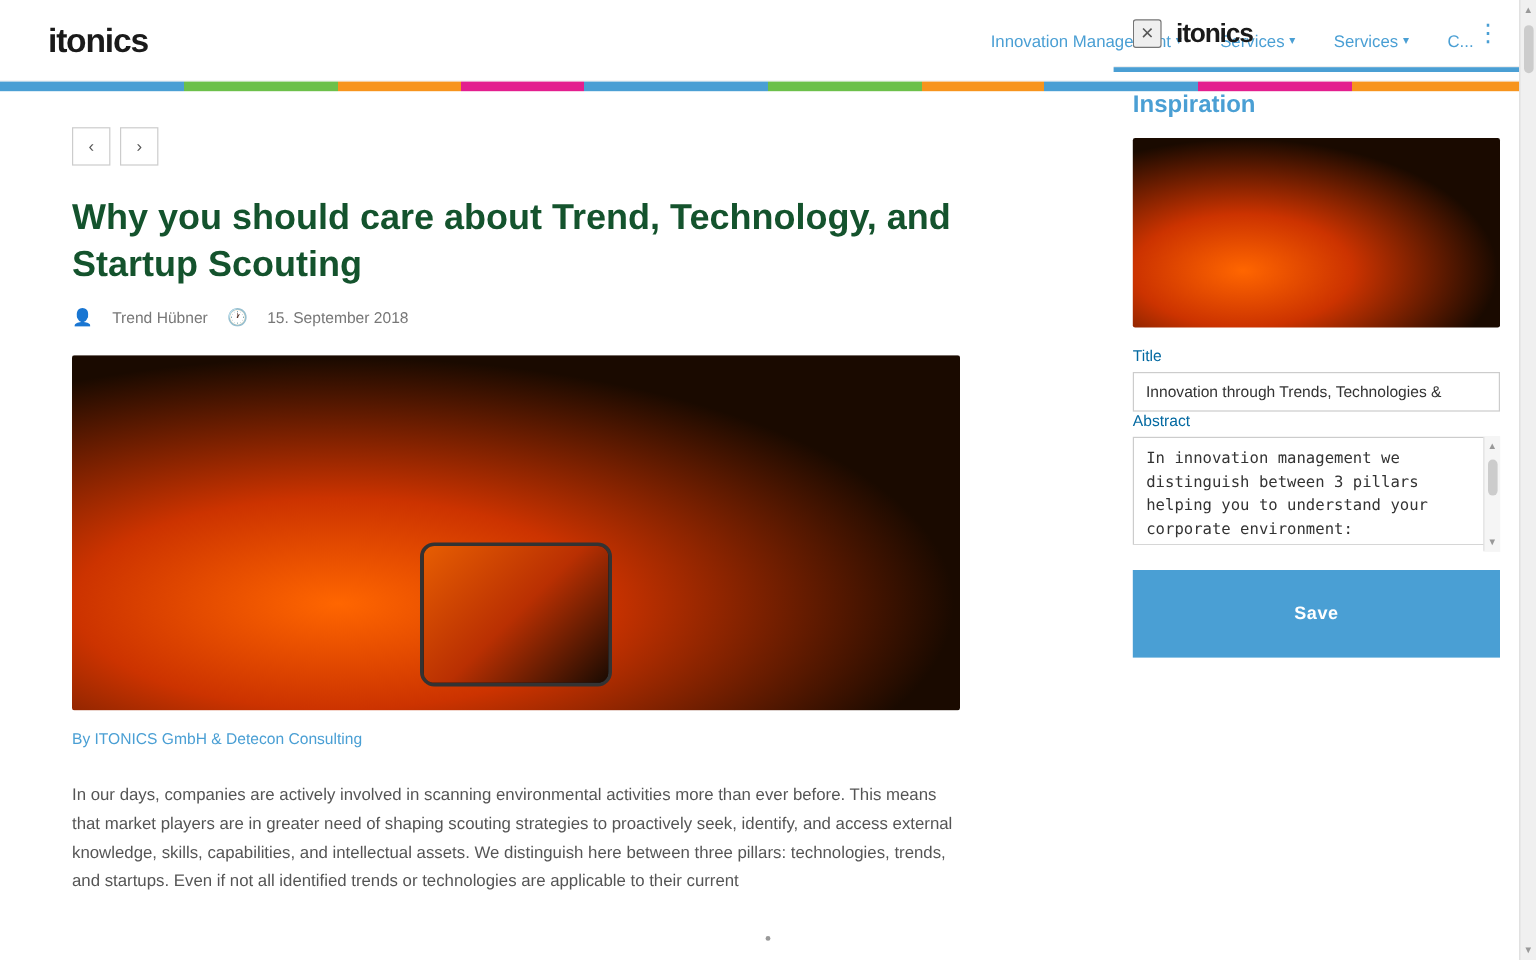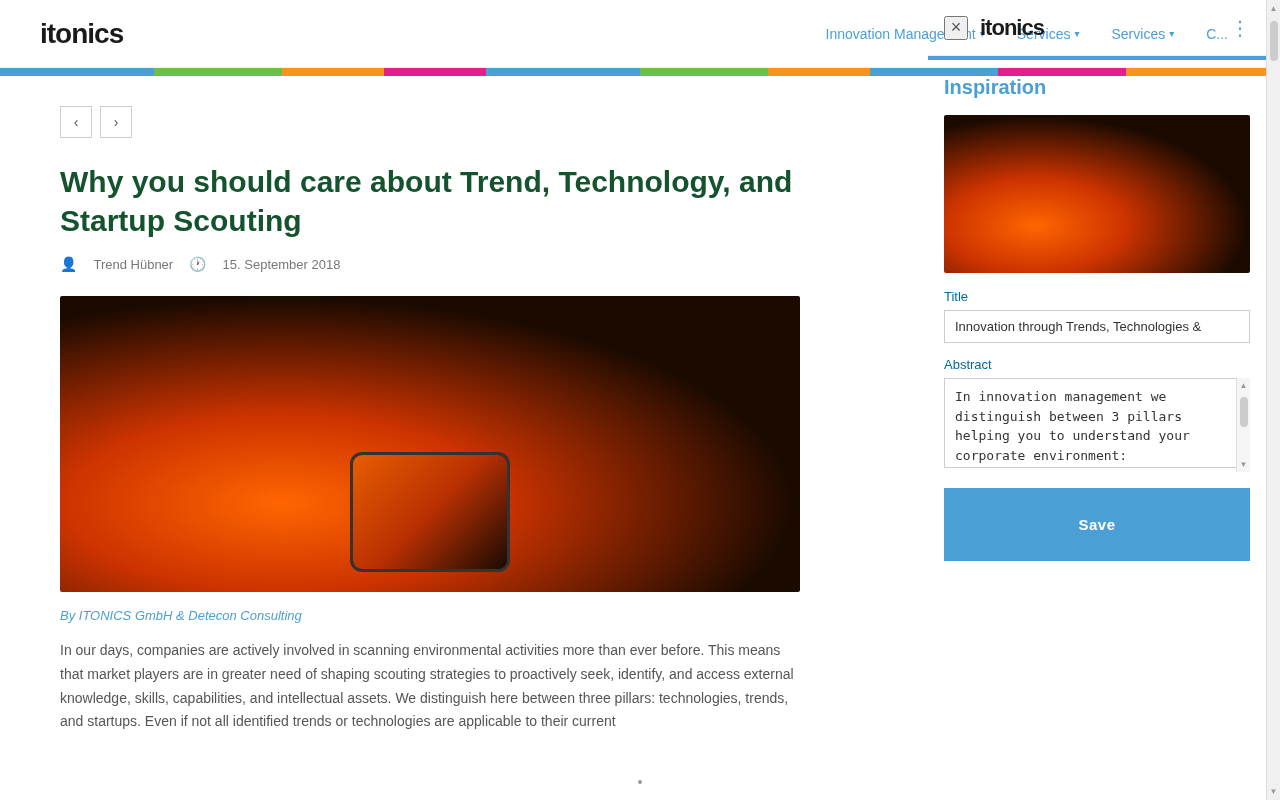--- a/index.html
+++ b/index.html
@@ -27,42 +27,42 @@
 
     
     .article-title { font-size: 30px; font-weight: 700; color: #14532d; line-height: 1.3; margin-bottom: 16px; max-width: 740px; }
     .article-meta { display: flex; align-items: center; gap: 16px; color: #777; font-size: 13px; margin-bottom: 24px; }
     .meta-icon { color: #999; font-size: 14px; }
     .article-image { width: 740px; height: 296px; background: linear-gradient(135deg, #1a0a00 0%, #8B3A00 30%, #FF6B00 60%, #FF8C00 80%, #1a0a00 100%); border-radius: 2px; margin-bottom: 16px; overflow: hidden; position: relative; }
     .article-image-inner { width: 100%; height: 100%; background: radial-gradient(ellipse at 30% 70%, #ff6600 0%, #cc3300 30%, #1a0a00 70%); }
     .phone-overlay { position: absolute; bottom: 20px; left: 50%; transform: translateX(-50%); width: 160px; height: 120px; background: #111; border-radius: 12px; border: 3px solid #333; display: flex; align-items: center; justify-content: center; overflow: hidden; }
     .phone-screen { width: 100%; height: 100%; background: linear-gradient(135deg, #ff6600, #cc3300, #1a0a00); opacity: 0.9; }
 
-    .caption { font-style: italic; color: #4a9fd4; font-size: 13px; margin-bottom: 16px; }
+    .caption { color: #4a9fd4; font-size: 13px; margin-bottom: 28px; }
     .article-body { font-size: 14px; line-height: 1.7; color: #555; max-width: 740px; }
 
     
     .panel-header { display: flex; align-items: center; padding: 12px 16px; border-bottom: 1px solid #eee; height: 56px; }
     .panel-close { width: 24px; height: 24px; display: flex; align-items: center; justify-content: center; cursor: pointer; color: #555; font-size: 18px; margin-right: 12px; }
     .panel-logo { font-size: 22px; font-weight: 700; color: #1a1a1a; letter-spacing: -1px; margin-right: auto; }
     .panel-more { color: #4a9fd4; font-size: 20px; cursor: pointer; display: flex; gap: 2px; }
 
     
     .panel-blue-bar { height: 4px; background: #4a9fd4; }
 
     
     .panel-body { flex: 1; overflow-y: auto; padding: 16px; }
 
     .inspiration-title { font-size: 20px; font-weight: 600; color: #4a9fd4; margin-bottom: 16px; }
 
     .inspiration-image { width: 100%; height: 158px; background: radial-gradient(ellipse at 30% 70%, #ff6600 0%, #cc3300 30%, #1a0a00 70%); border-radius: 2px; margin-bottom: 16px; overflow: hidden; position: relative; }
     .inspiration-image-inner { width: 100%; height: 100%; }
 
     .field-label { font-size: 13px; color: #0369a1; margin-bottom: 6px; }
-    .field-input { width: 100%; padding: 8px 10px; border: 1px solid #ccc; font-size: 13px; color: #333; background: #fff; margin-bottom: 14px; outline: none; }
+    .field-input { width: 100%; padding: 8px 10px; border: 1px solid #ccc; font-size: 13px; color: #333; background: #fff; outline: none; }
 
     .field-textarea-wrapper { position: relative; margin-bottom: 16px; }
     .field-textarea { width: 100%; height: 90px; padding: 8px 10px; border: 1px solid #ccc; font-size: 13px; color: #333; background: #fff; resize: none; outline: none; line-height: 1.5; padding-right: 16px; }
     .textarea-scrollbar { position: absolute; right: 0; top: 0; width: 14px; height: 100%; background: #f5f5f5; border-left: 1px solid #ddd; display: flex; flex-direction: column; align-items: center; }
     .scrollbar-up { cursor: pointer; color: #999; font-size: 8px; padding: 3px 0; }
     .scrollbar-down { cursor: pointer; color: #999; font-size: 8px; padding: 3px 0; margin-top: auto; }
     .scrollbar-thumb { width: 8px; height: 30px; background: #ccc; border-radius: 4px; margin-top: 4px; }
 
     .save-btn { width: 100%; padding: 28px; background: #4a9fd4; color: #fff; border: none; font-size: 15px; font-weight: 600; cursor: pointer; letter-spacing: 0.5px; }
 

